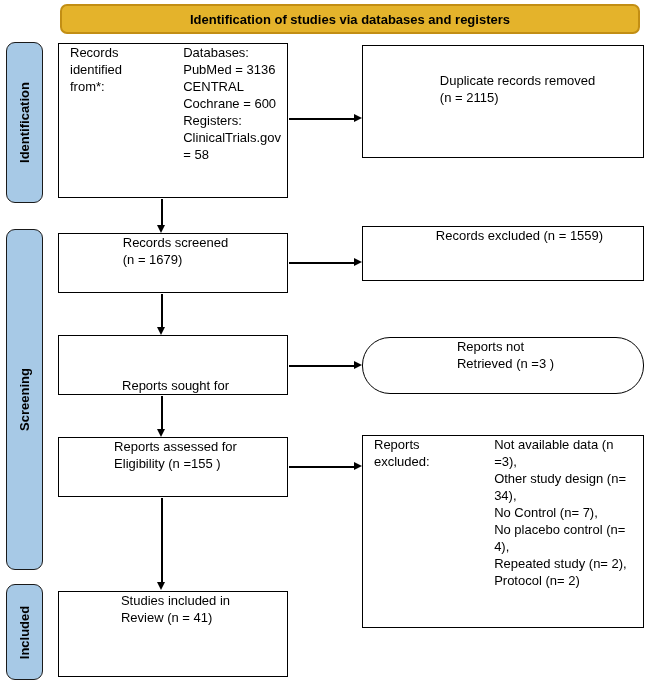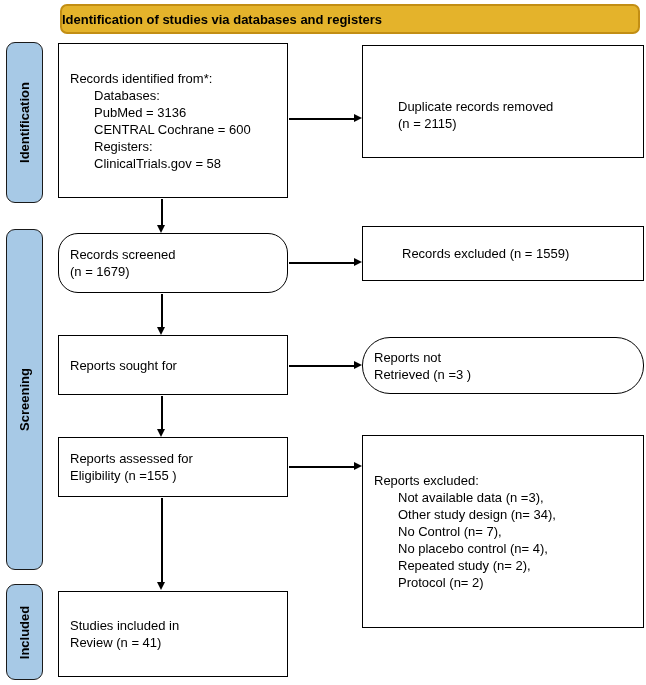--- a/index.html
+++ b/index.html
@@ -11,21 +11,21 @@
     color:#000;
     overflow:hidden;
   }
 
   
   .banner {
     position:absolute; left:60px; top:4px; width:580px; height:30px;
     background:var(--banner-fill,#E4B32B);
     border:2px solid var(--banner-border,#C28E14);
     border-radius:7px;
-    display:flex; align-items:center; justify-content:flex-start;
+    display:flex; align-items:center; justify-content:center;
     font-size:13px; font-weight:bold;
     box-sizing:border-box;
   }
 
   
   .stage {
     position:absolute; left:6px; width:37px;
     background:var(--stage-fill,#A7C9E6);
     border:1.5px solid #1a1a1a;
     border-radius:9px;
@@ -41,30 +41,30 @@
   .stage-screening      { top:229px; height:341px; }
   .stage-included       { top:584px; height:96px; }
 
   
   .box {
     position:absolute;
     background:#fff;
     border:1.5px solid var(--box-border,#000000);
     box-sizing:border-box;
     font-size:13px; line-height:17px;
-    display:flex; flex-direction:column; justify-content:center;
+    display:flex; flex-direction:row; justify-content:center;
     padding-left:11px; padding-right:6px;
   }
   .box .indent-list > div { padding-left:24px; }
 
   .box-records-identified   { left:58px;  top:43px;  width:230px; height:155px; }
   .box-records-removed      { left:362px; top:45px;  width:282px; height:113px; padding-top:26px; }
-  .box-records-screened     { left:58px;  top:233px; width:230px; height:60px;border-radius:20px; }
+  .box-records-screened     { left:58px;  top:233px; width:230px; height:60px; }
   .box-records-excluded     { left:362px; top:226px; width:282px; height:55px;padding-left:39px; }
-  .box-reports-sought       { left:58px;  top:335px; width:230px; height:60px; }
+  .box-reports-sought       { left:58px;  top:335px; width:230px; height:60px;align-items:flex-end; }
   .box-reports-not-retrieved{ left:362px; top:337px; width:282px; height:57px;border-radius:28px; }
   .box-reports-assessed     { left:58px;  top:437px; width:230px; height:60px; }
   .box-reports-excluded     { left:362px; top:435px; width:282px; height:193px; }
   .box-studies-included     { left:58px;  top:591px; width:230px; height:86px; }
 
   .italic { font-style:italic; }
 
   
   .arrow-v { position:absolute; width:9px; }
   .arrow-v .shaft { position:absolute; left:4px; top:0; width:1.5px; height:calc(100% - 7px); background:#000; }

